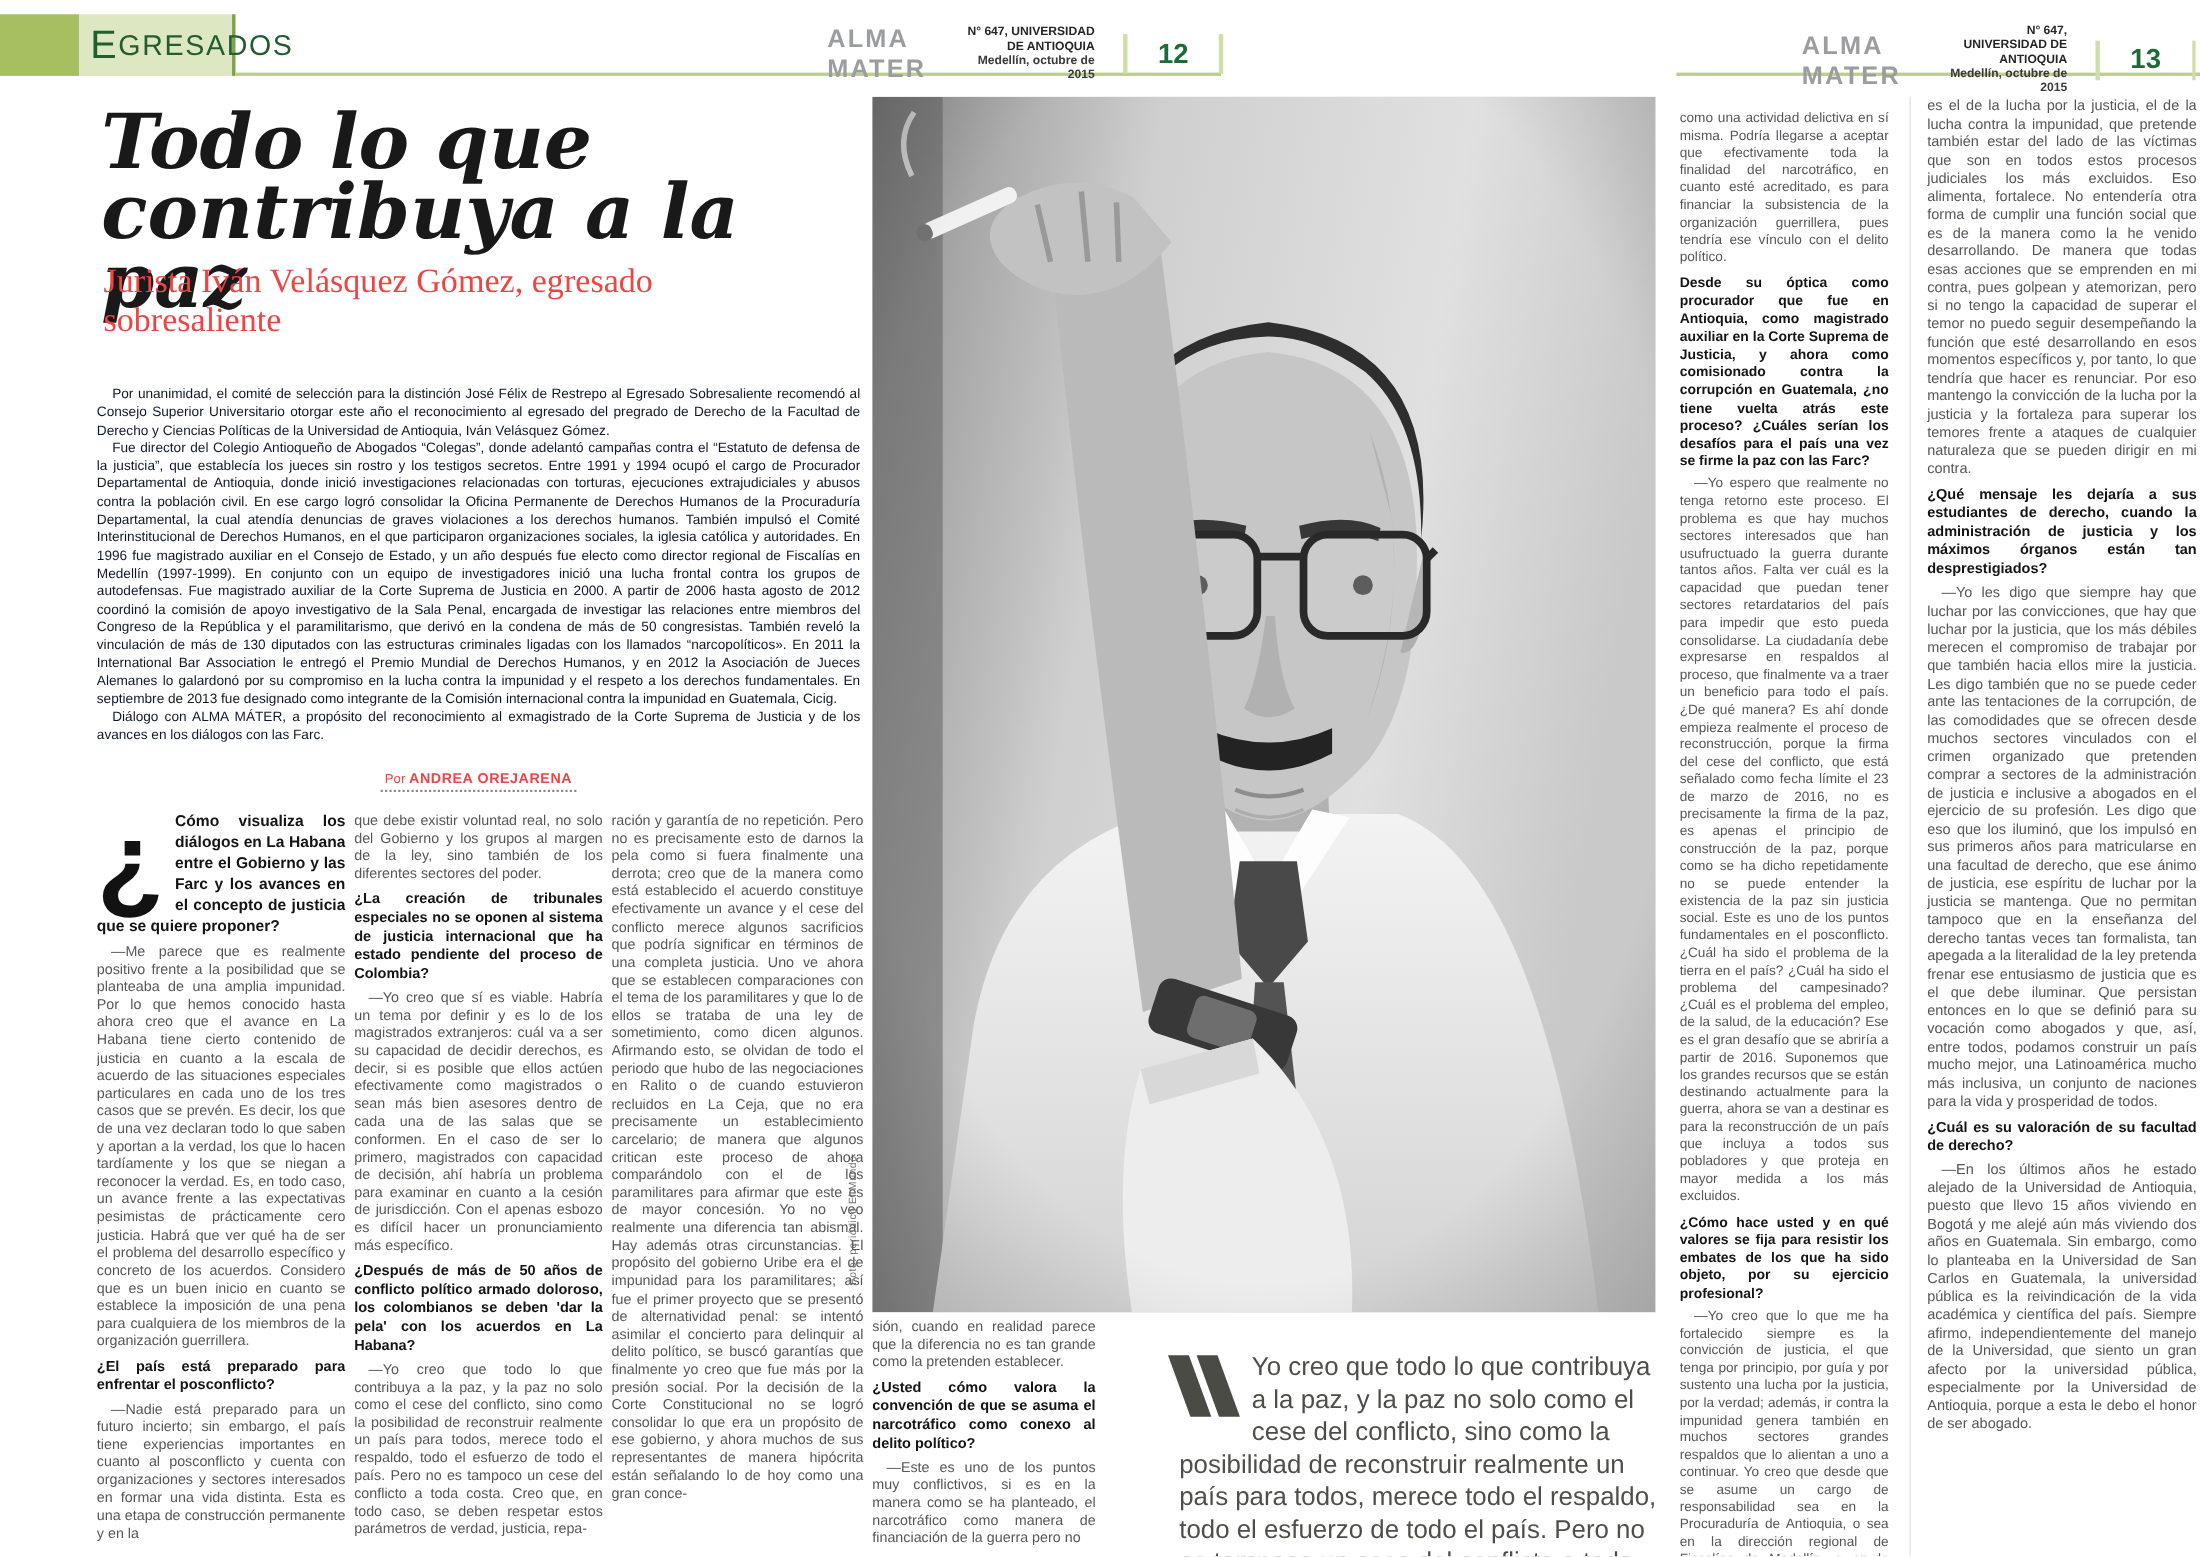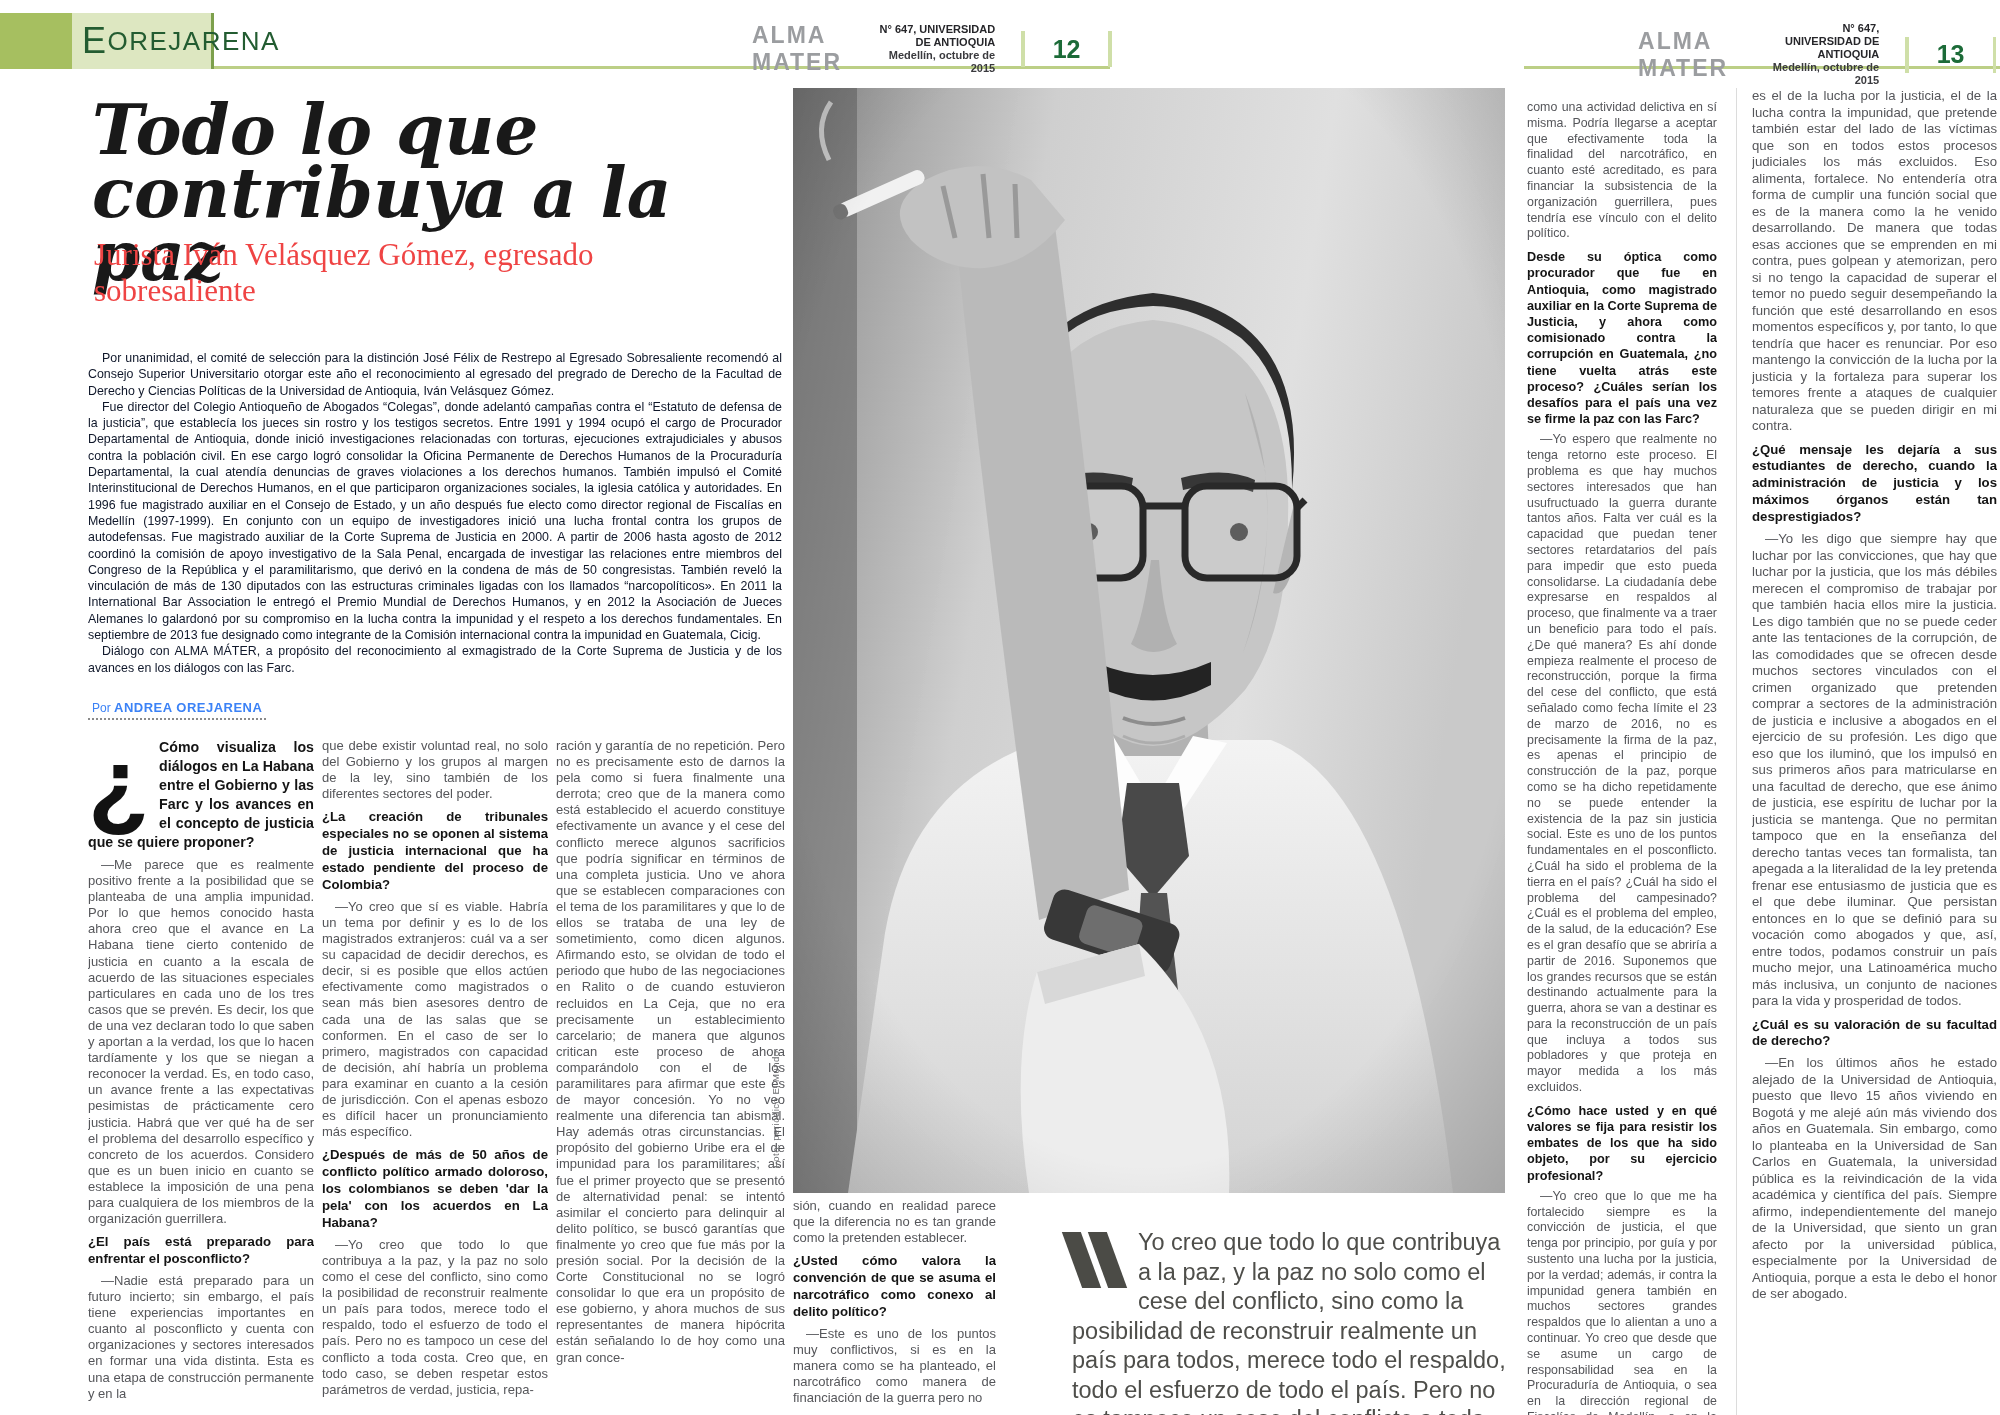--- a/index.html
+++ b/index.html
@@ -23,21 +23,21 @@
   .headline{position:absolute;left:92px;top:98px;width:640px;font-family:"DejaVu Serif","Liberation Serif",serif;
             font-style:italic;font-weight:bold;color:#191919;font-size:69px;line-height:63px;}
   .subhead{position:absolute;left:94px;top:237px;width:660px;font-family:"Liberation Serif",serif;
            color:#ef4444;font-size:31px;line-height:36px;}
   .deck{position:absolute;left:130px;top:292px;width:560px;text-align:center;font-family:"Liberation Serif",serif;
         font-weight:bold;color:#1a1a1a;font-size:22px;line-height:28px;}
   
   .intro{position:absolute;left:88px;top:350px;width:694px;height:346px;overflow:hidden;
          font-size:12.4px;line-height:16.3px;color:#0f172a;text-align:justify;}
   .intro p{margin:0;text-indent:14px;}
-  .byline{position:absolute;left:88px;top:700px;width:694px;font-size:12px;color:#3b82f6;}
+  .byline{position:absolute;left:88px;top:700px;width:694px;text-align:center;font-size:12px;color:#ef4444;}
   .byline .wrap{display:inline-block;border-bottom:2px dotted #8a8a8a;padding:0 4px 3px;}
   .byline b{font-size:13px;letter-spacing:.5px;}
   
   .col{position:absolute;overflow:hidden;text-align:justify;}
   .col p{margin:0 0 3px;}
   .col .a{font-size:13px;line-height:16.1px;color:#55565a;text-indent:13px;}
   .col .a.cont{text-indent:0;}
   .col .q{font-size:13.2px;line-height:16.9px;font-weight:bold;color:#141414;margin:7px 0 5px;}
   .col .q.lead{font-size:14.2px;line-height:19px;margin-top:0;}
   .dropcap{float:left;font-size:100px;line-height:.86;font-weight:bold;color:#121212;padding:2px 10px 0 0;}
@@ -64,21 +64,21 @@
   .qm.open i{transform:skewX(20deg);}
 </style>
 </head>
 <body>
 
 <div id="canvas">
 
   <div class="green-block"></div>
   <div class="section-box">
     <span class="cap">E</span>
-      <span>OREJARENA</span>
+      <span>GRESADOS</span>
   </div>
   <div class="rule-green" style="left:214px;top:66px;width:896px;"></div>
   <div class="rule-green" style="left:1524px;top:66px;width:476px;"></div>
 
   <div class="masthead" style="left:752px;width:360px;justify-content:flex-end;">
     <span class="brand">ALMA MATER</span>
     <span class="issue">
       <span>N° 647, UNIVERSIDAD DE ANTIOQUIA</span><br>
       <span class="l2">Medellín, octubre de 2015</span>
     </span>

